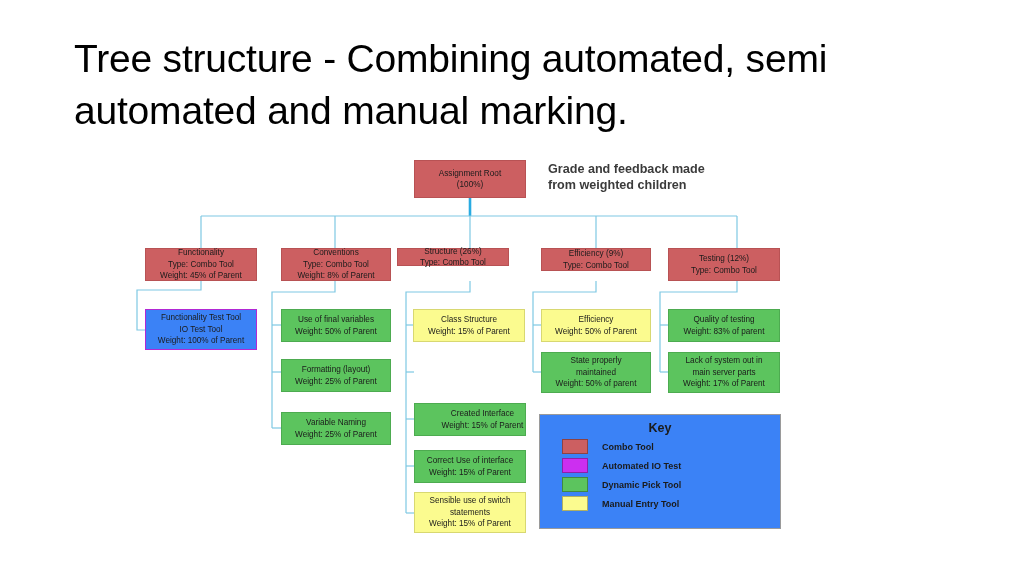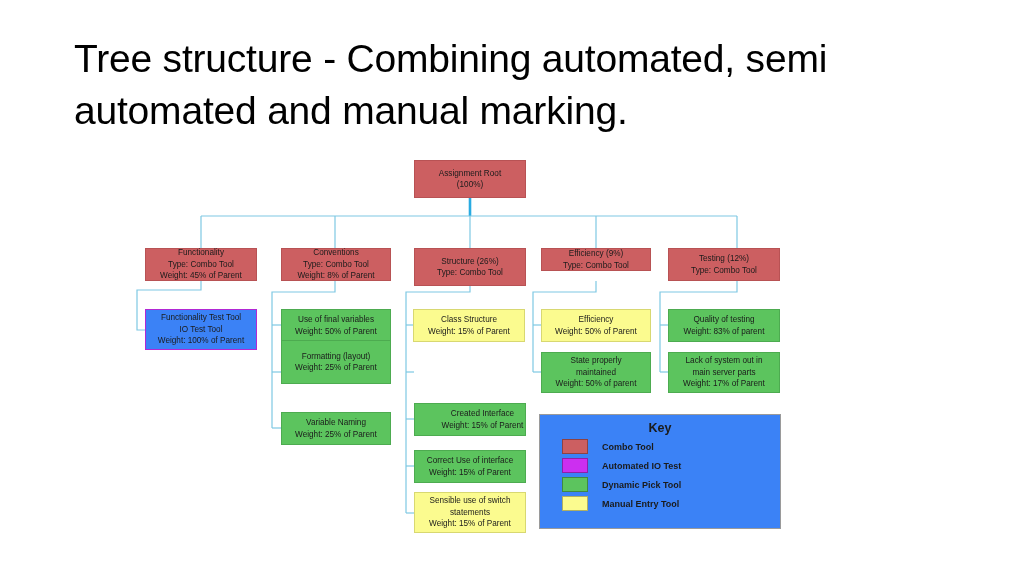--- a/index.html
+++ b/index.html
@@ -161,32 +161,36 @@
       <path d="M660,325 L668,325"></path>
       <path d="M660,372 L668,372"></path>
     </g>
   </svg>
 
   <div class="node combo" id="root-node">
     <span class="line">Assignment Root</span>
     <span class="line">(100%)</span>
   </div>
 
+  <div id="annotation">
+    <span class="line">Grade and feedback made</span>
+    <span class="line">from weighted children</span>
+  </div>
 
   <div class="node combo" style="left:145px;top:248px;width:112px;height:33px;">
     <span class="line">Functionality</span>
     <span class="line">Type: Combo Tool</span>
     <span class="line">Weight: 45% of Parent</span>
   </div>
   <div class="node combo" style="left:281px;top:248px;width:110px;height:33px;">
     <span class="line">Conventions</span>
     <span class="line">Type: Combo Tool</span>
     <span class="line">Weight: 8% of Parent</span>
   </div>
-  <div class="node combo" style="left:414px;top:248px;width:112px;height:38px;">
+  <div class="node combo" style="left:397px;top:248px;width:112px;height:18px;">
     <span class="line">Structure (26%)</span>
     <span class="line">Type: Combo Tool</span>
   </div>
   <div class="node combo" style="left:541px;top:248px;width:110px;height:23px;">
     <span class="line">Efficiency (9%)</span>
     <span class="line">Type: Combo Tool</span>
   </div>
   <div class="node combo" style="left:668px;top:248px;width:112px;height:33px;">
     <span class="line">Testing (12%)</span>
     <span class="line">Type: Combo Tool</span>
@@ -195,21 +199,21 @@
   <div class="node auto-io" style="left:145px;top:309px;width:112px;height:41px;">
     <span class="line">Functionality Test Tool</span>
     <span class="line">IO Test Tool</span>
     <span class="line">Weight: 100% of Parent</span>
   </div>
 
   <div class="node dynamic" style="left:281px;top:309px;width:110px;height:33px;">
     <span class="line">Use of final variables</span>
     <span class="line">Weight: 50% of Parent</span>
   </div>
-  <div class="node dynamic" style="left:281px;top:340px;width:110px;height:44px;text-align:center;">
+  <div class="node dynamic" style="left:281px;top:359px;width:110px;height:33px;text-align:center;">
     <span class="line">Formatting (layout)</span>
     <span class="line">Weight: 25% of Parent</span>
   </div>
   <div class="node dynamic" style="left:281px;top:412px;width:110px;height:33px;">
     <span class="line">Variable Naming</span>
     <span class="line">Weight: 25% of Parent</span>
   </div>
 
   <div class="node manual" style="left:413px;top:309px;width:112px;height:33px;">
     <span class="line">Class Structure</span>

